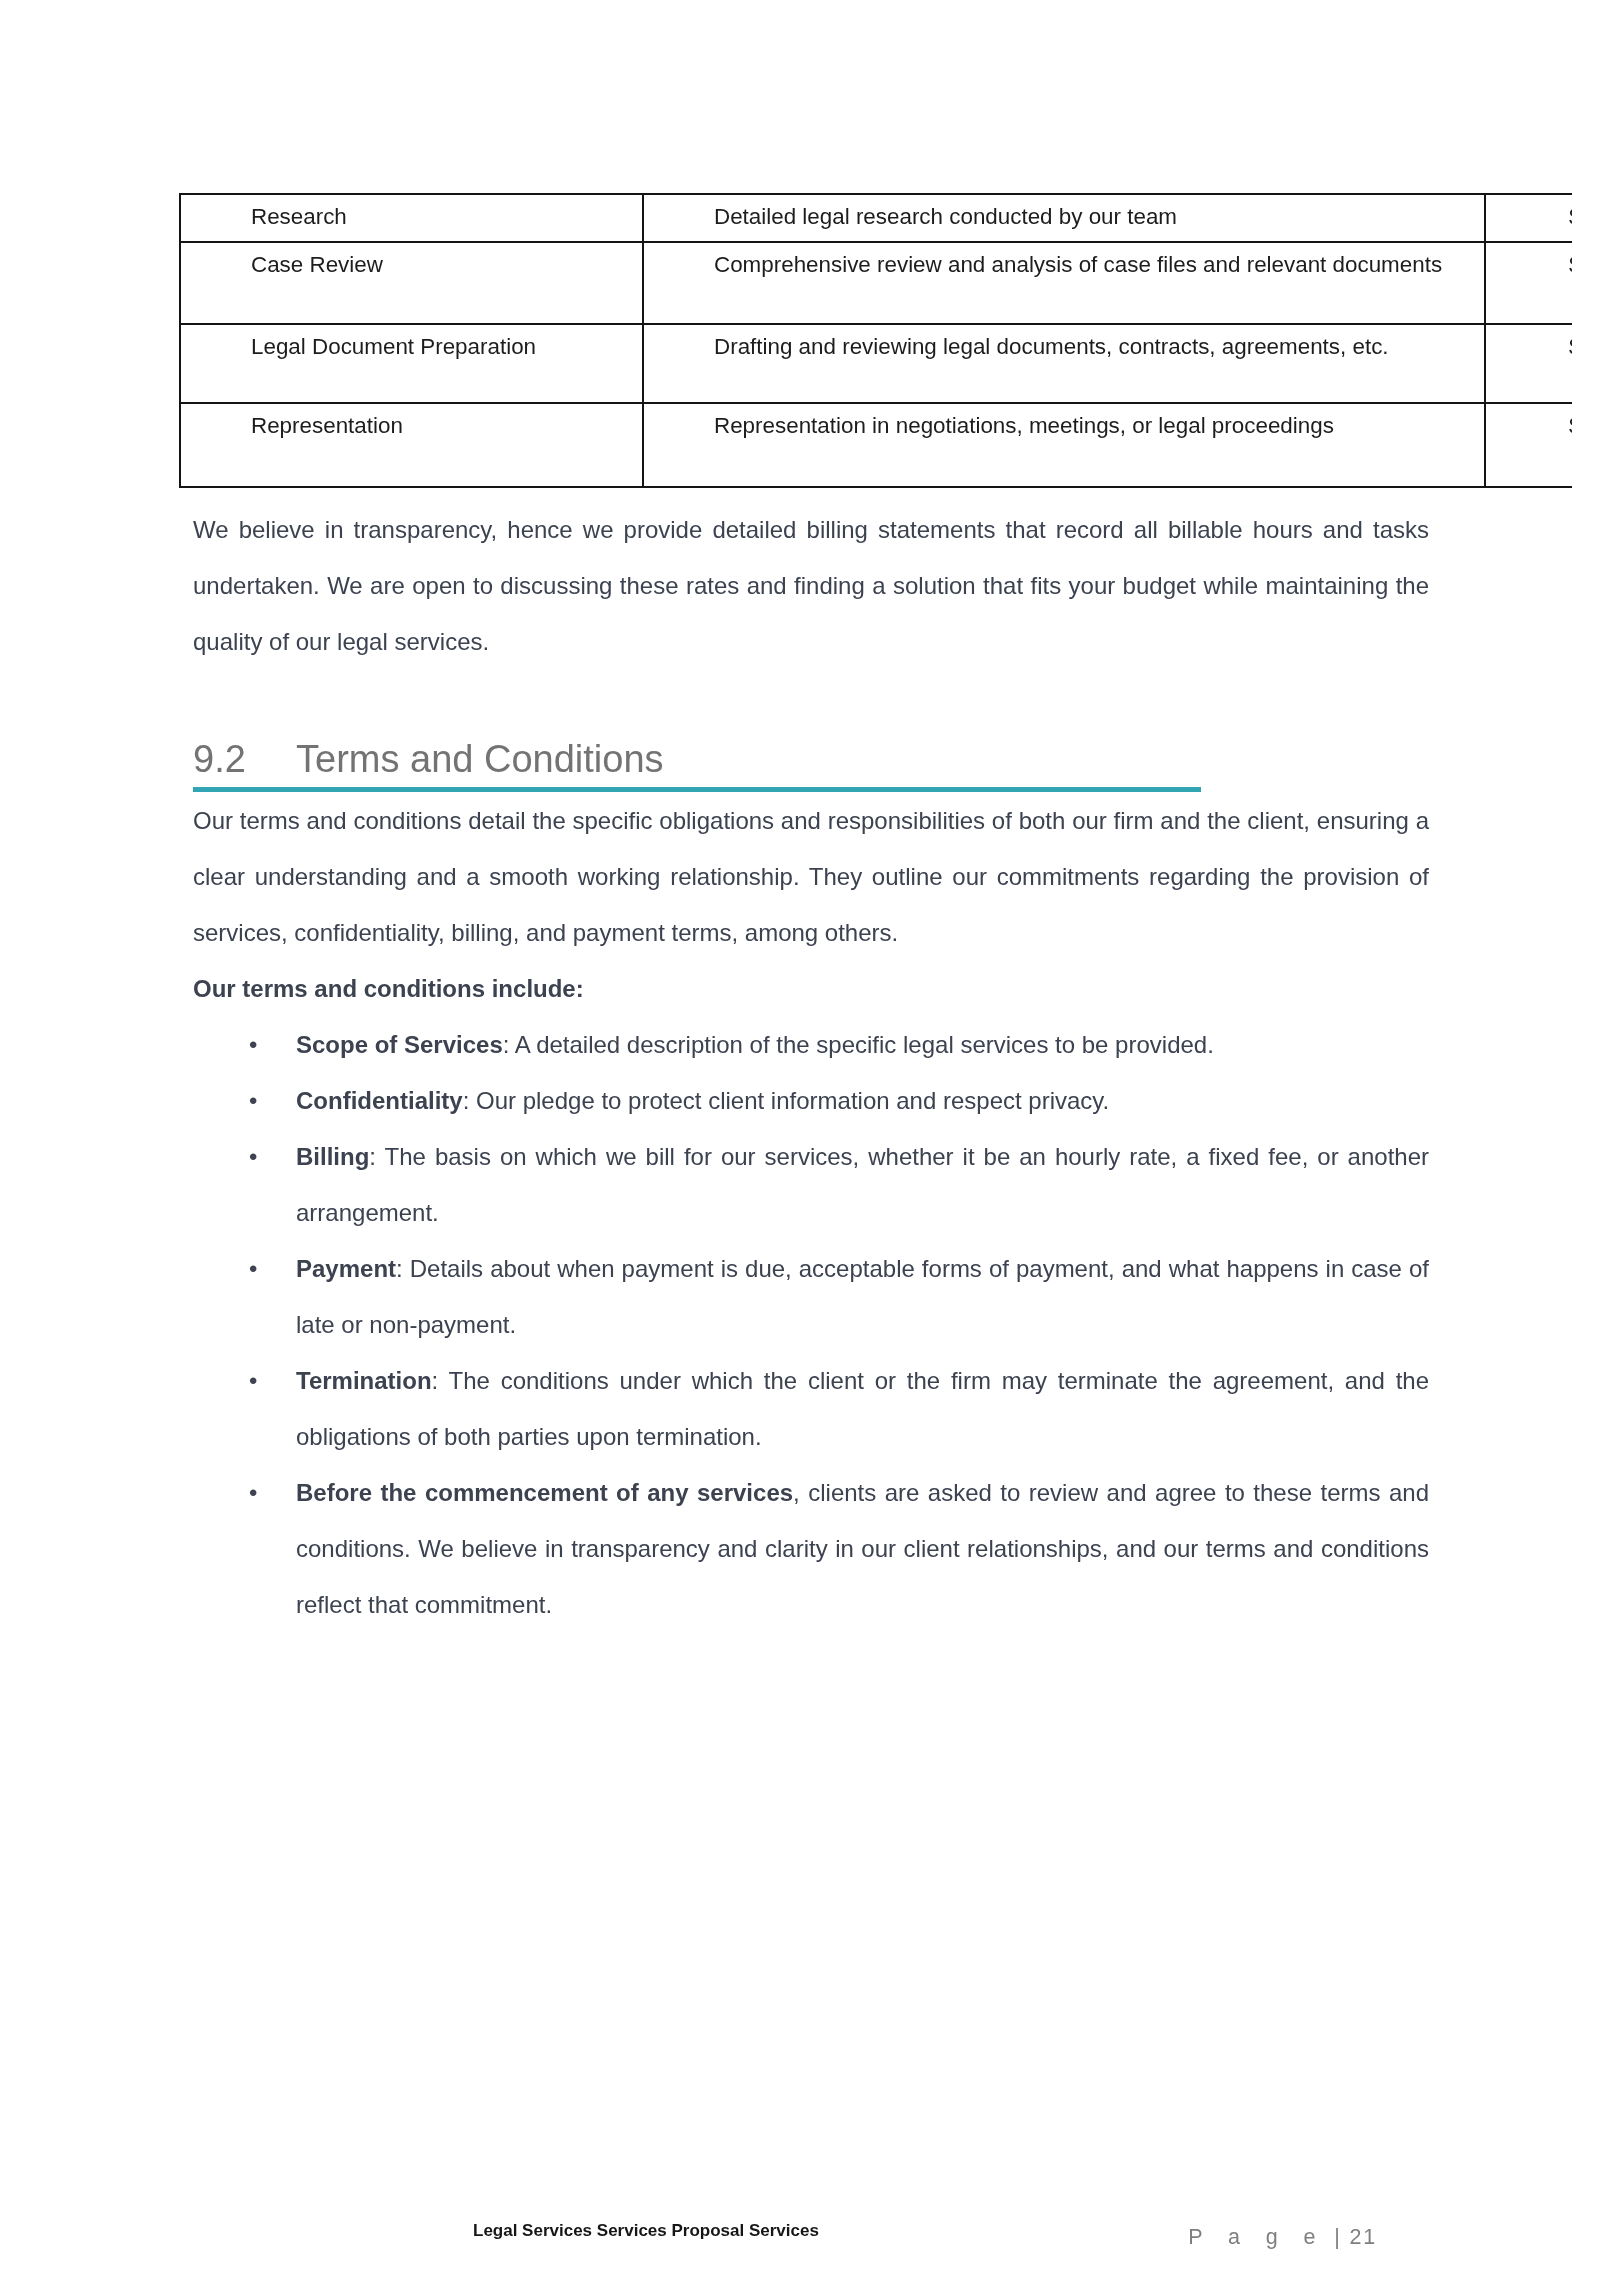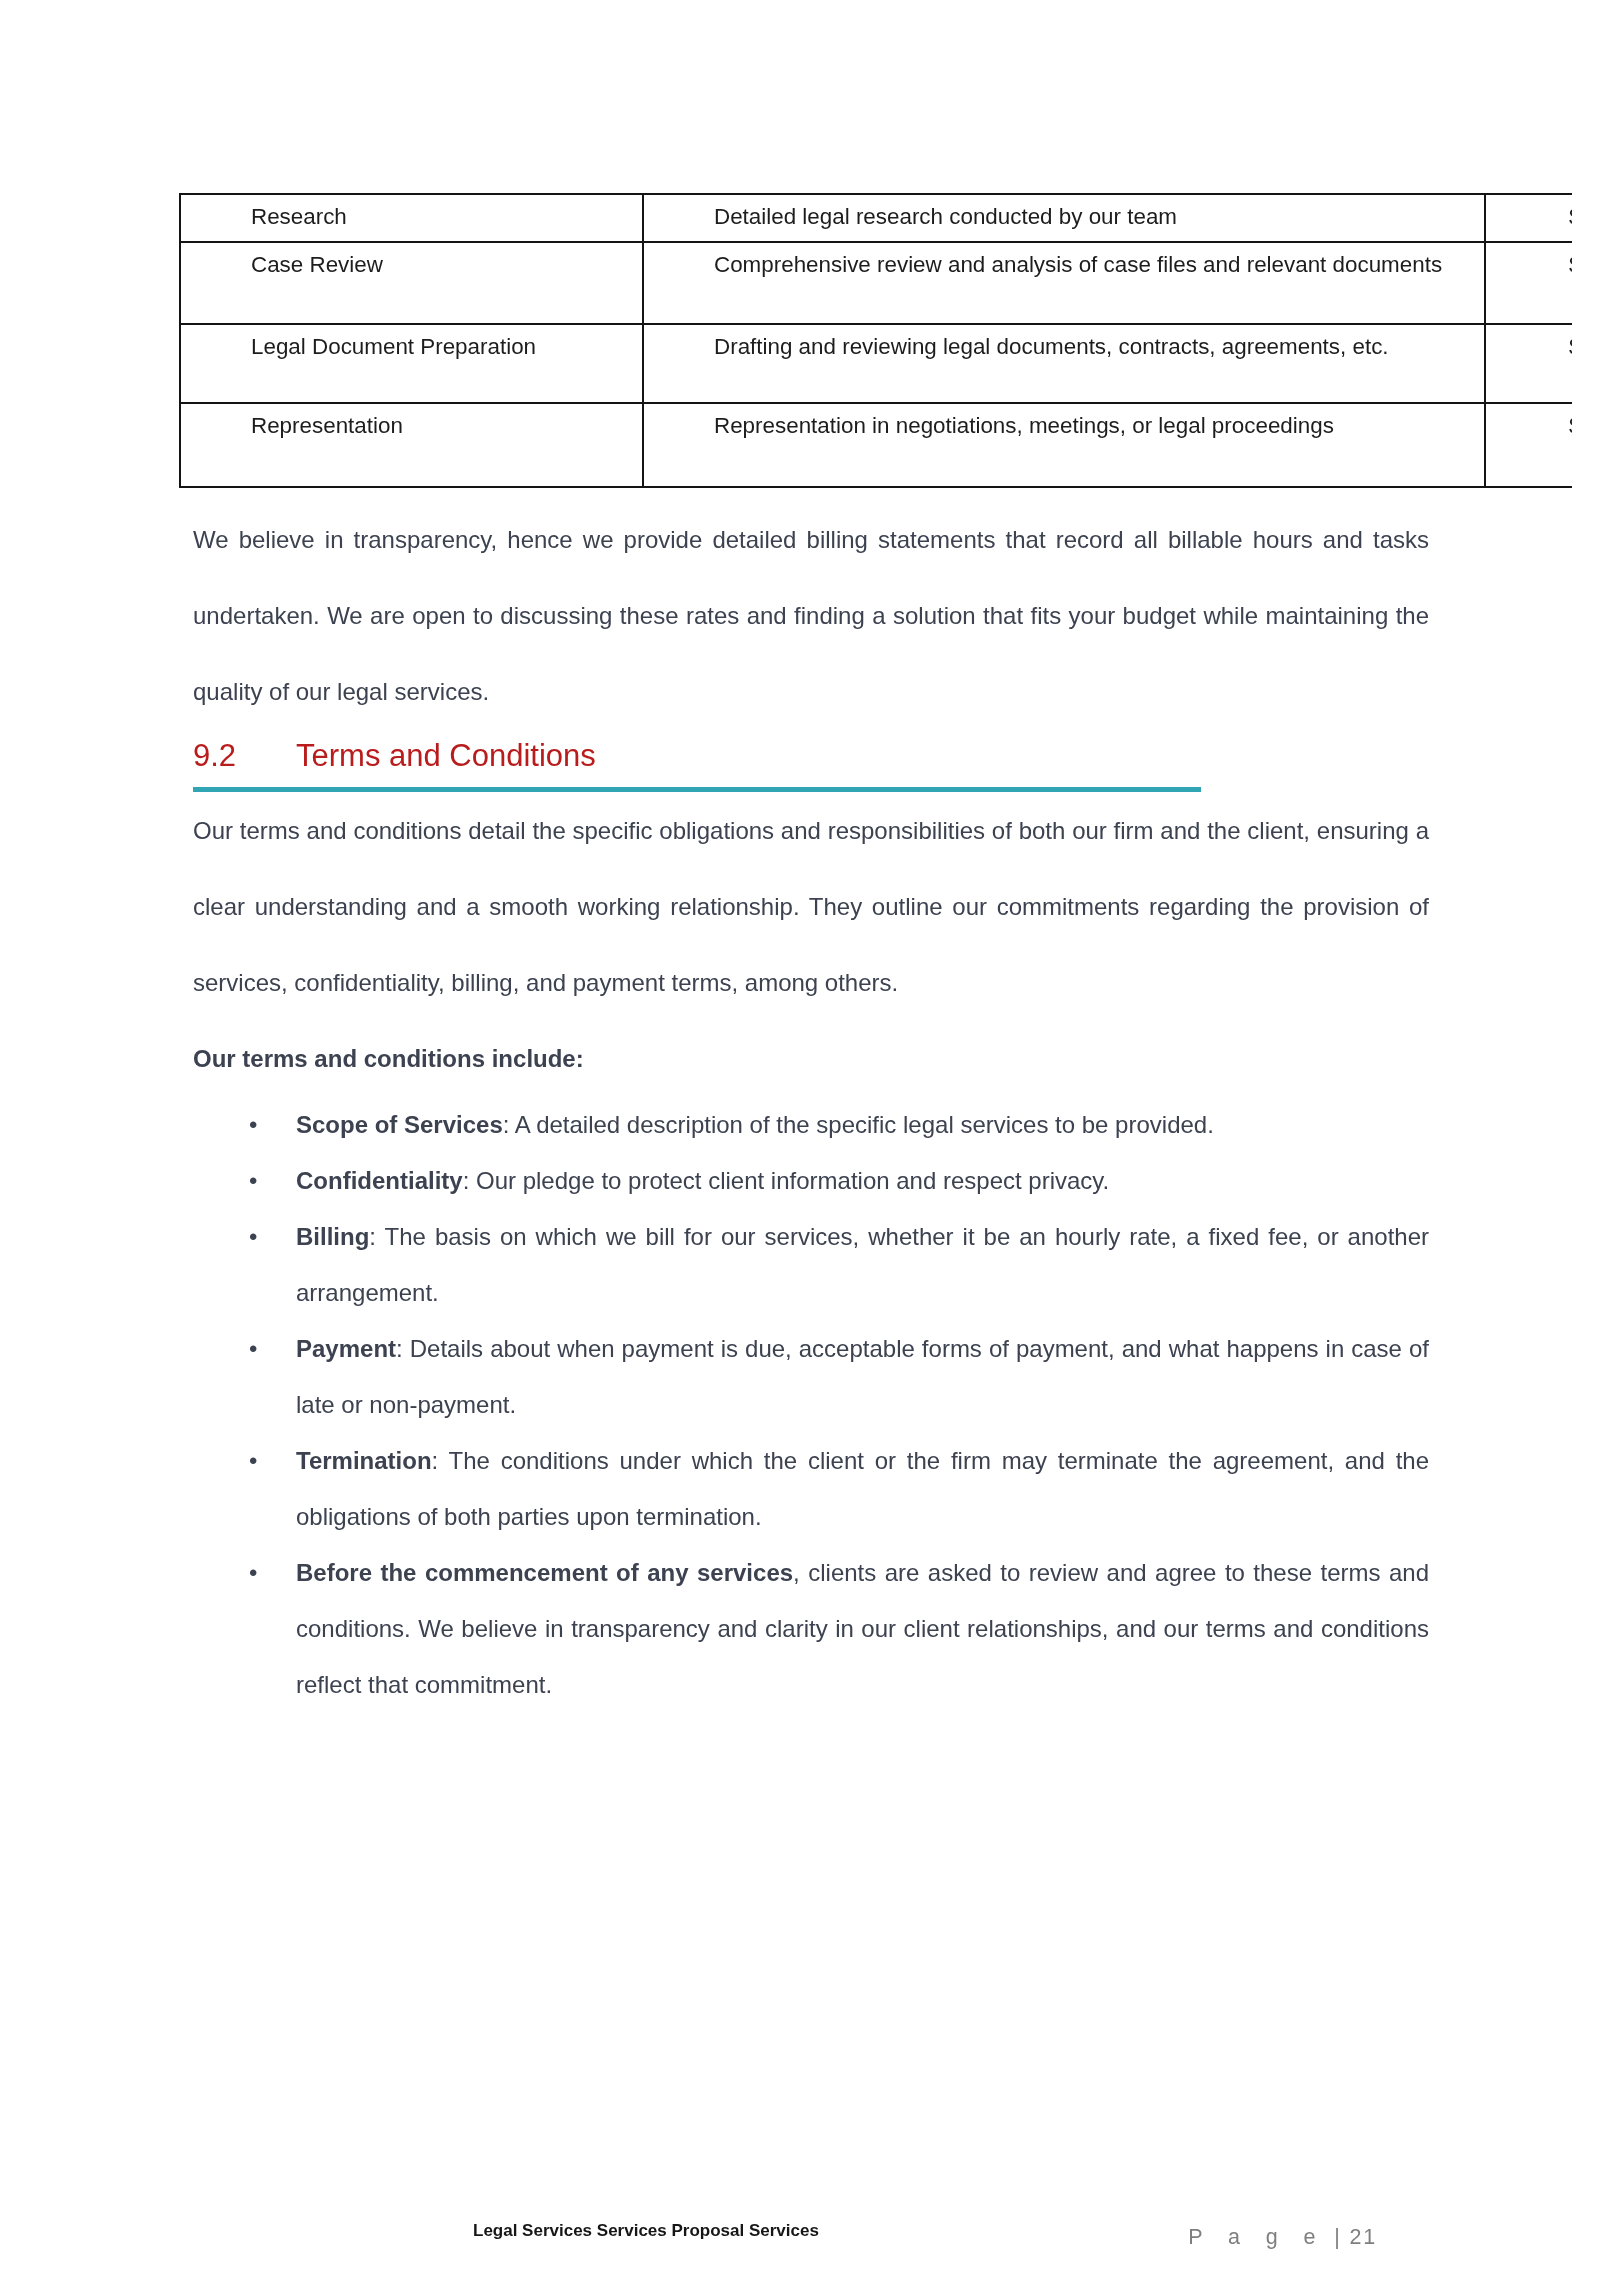--- a/index.html
+++ b/index.html
@@ -35,40 +35,40 @@
   .pricing-table td.c-desc    { width: 752px; margin-left: 6px; }
   .pricing-table td.c-price   { width: 209px; text-align: center; padding: 4.5px 7.2px; }
   .pricing-table tr.r1 td { height: 37px; }
   .pricing-table tr.r2 td { height: 71px; border-radius: 27px; }
   .pricing-table tr.r3 td { height: 68px; }
   .pricing-table tr.r4 td { height: 73px; }
 
   
   .para {
     font-size: 24px;
-    line-height: 76px;
+    line-height: 56px;
     text-align: justify;
     margin: 0;
   }
   .p1 {
     position: absolute;
     left: 193px;
     top: 502px;
     width: 1236px;
   }
 
   
   .section-heading {
     position: absolute;
     left: 193px;
     top: 738px;
     margin: 0;
-    font-size: 31px;
+    font-size: 38px;
     font-weight: 400;
-    color: #b91c1c;
+    color: #737373;
     white-space: nowrap;
   }
   .section-heading .num {
     display: inline-block;
     min-width: 103px;
   }
   .heading-rule {
     position: absolute;
     left: 193px;
     top: 787px;

